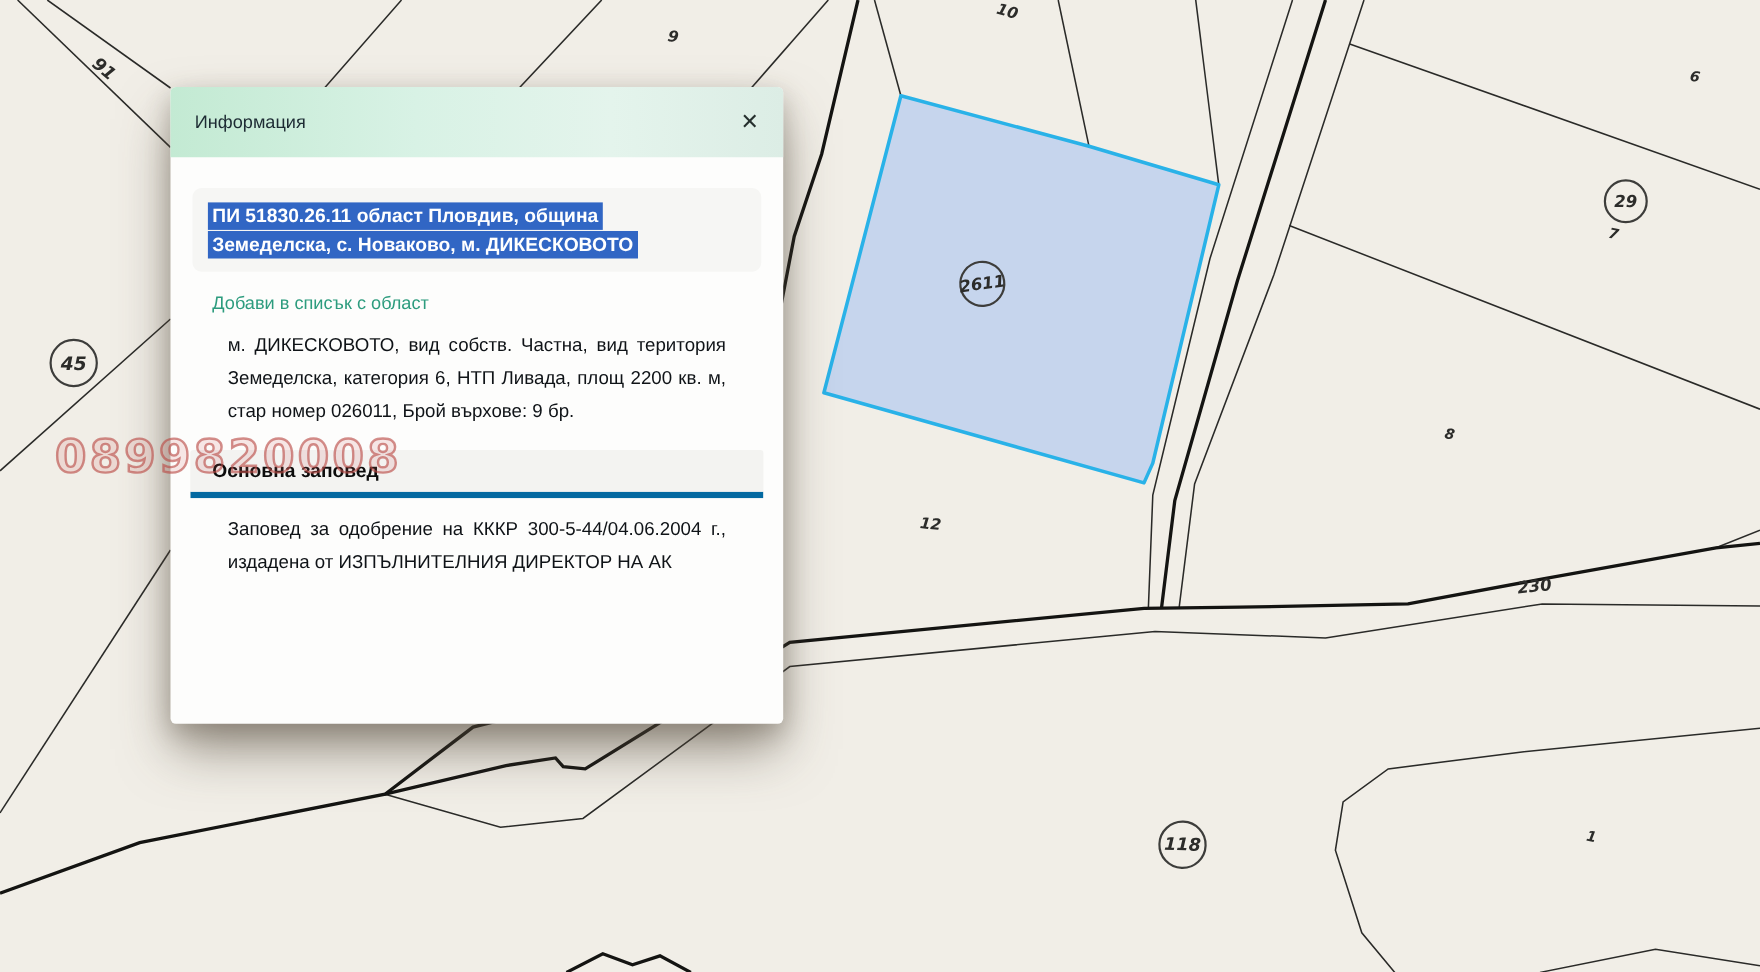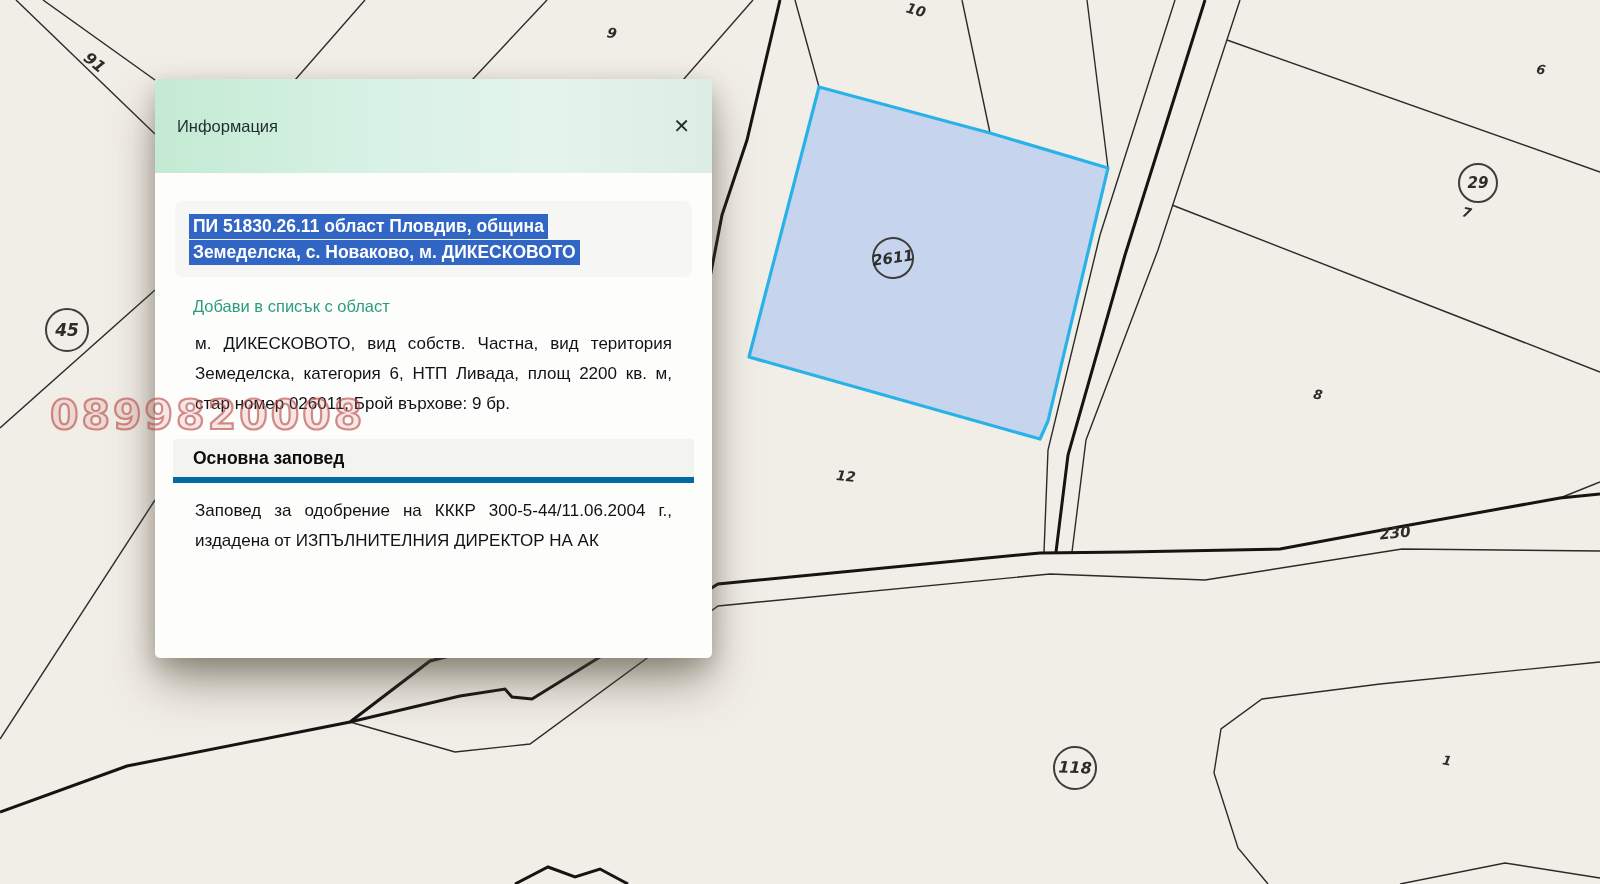--- a/index.html
+++ b/index.html
@@ -9,31 +9,31 @@
   .tl{stroke:#2a2a28;stroke-width:1.4;fill:none;}
   .tk{stroke:#141412;stroke-width:3;fill:none;}
   .pcircle{fill:none;stroke:#3d3d3b;stroke-width:2;}
   .plabel text{fill:#2c2c2a;font-family:"DejaVu Sans",sans-serif;
                font-weight:bold;font-style:italic;text-anchor:middle;}
   
   .dialog{position:absolute;left:155px;top:79px;width:557px;height:579px;
           background:#fdfdfc;border-radius:5px;z-index:10;
           box-shadow:0 26px 48px -4px rgba(80,70,55,.55),0 8px 22px rgba(80,70,55,.28);}
   .dlg-header{height:62px;display:flex;align-items:center;justify-content:space-between;
-          padding:16px 22px;border-radius:5px 5px 0 0;
+          padding:1px 22px;border-radius:5px 5px 0 0;
           background:linear-gradient(90deg,#c3ead3 0%,#d8f2e5 40%,#e4f4ec 72%,#dcede5 100%);}
   .dlg-title{font-size:16.5px;color:#1d2b33;}
   .dlg-close{font-size:20px;color:#26302e;cursor:pointer;line-height:1;}
   .dlg-body{padding:0 16px;}
   .title-panel{margin:28px 4px 0;padding:12px 14px;background:#f6f6f4;border-radius:8px;}
   .hl{display:inline;background:#3166c4;color:#fff;font-weight:bold;font-size:17.5px;
       line-height:26px;padding:2px 4px 3px;}
   .add-link{display:block;margin:20px 22px 0;color:#2d9c7e;font-size:16.5px;
       text-decoration:none;cursor:pointer;}
-  .para{margin:13px 24px 0;font-size:17px;line-height:30px;color:#0f1317;
+  .para{margin:13px 36px 0;font-size:17px;line-height:30px;color:#0f1317;
       text-align:justify;}
   .band{margin:20px 2px 0;padding:9px 20px 8px;background:#f3f3f1;color:#0c0c0c;
       font-size:17.5px;font-weight:bold;border-bottom:6px solid #0369a1;
       border-radius:3px 3px 0 0;}
   
   .watermark{position:absolute;left:50px;top:391px;z-index:60;pointer-events:none;
       font-family:"DejaVu Sans",sans-serif;font-size:41px;font-weight:700;
       letter-spacing:3px;color:rgba(205,95,90,0.14);
       -webkit-text-stroke:2.2px rgba(186,75,70,0.62);}
 </style>
@@ -121,19 +121,19 @@
       <span class="dlg-close">✕</span>
     </div>
     <div class="dlg-body">
       <div class="title-panel">
         <span class="hl">ПИ 51830.26.11 област Пловдив, община</span><br>
         <span class="hl">Земеделска, с. Новаково, м. ДИКЕСКОВОТО</span>
       </div>
       <a class="add-link">Добави в списък с област</a>
       <p class="para">м. ДИКЕСКОВОТО, вид собств. Частна, вид територия Земеделска, категория 6, НТП Ливада, площ 2200 кв. м, стар номер 026011, Брой върхове: 9 бр.</p>
       <div class="band">Основна заповед</div>
-      <p class="para">Заповед за одобрение на КККР 300-5-44/11.06.2004 г., издадена от ИЗПЪЛНИТЕЛНИЯ ДИРЕКТОР НА АК</p>
+      <p class="para">Заповед за одобрение на КККР 300-5-44/04.06.2004 г., издадена от ИЗПЪЛНИТЕЛНИЯ ДИРЕКТОР НА АК</p>
     </div>
   </div>
 
   <div class="watermark">0899820008</div>
 
 </div>
 
 </body></html>

